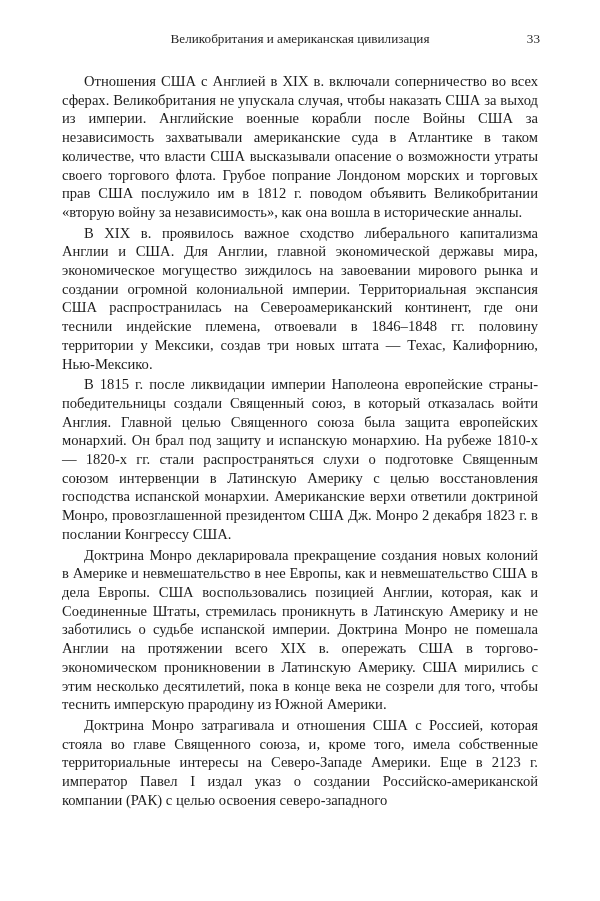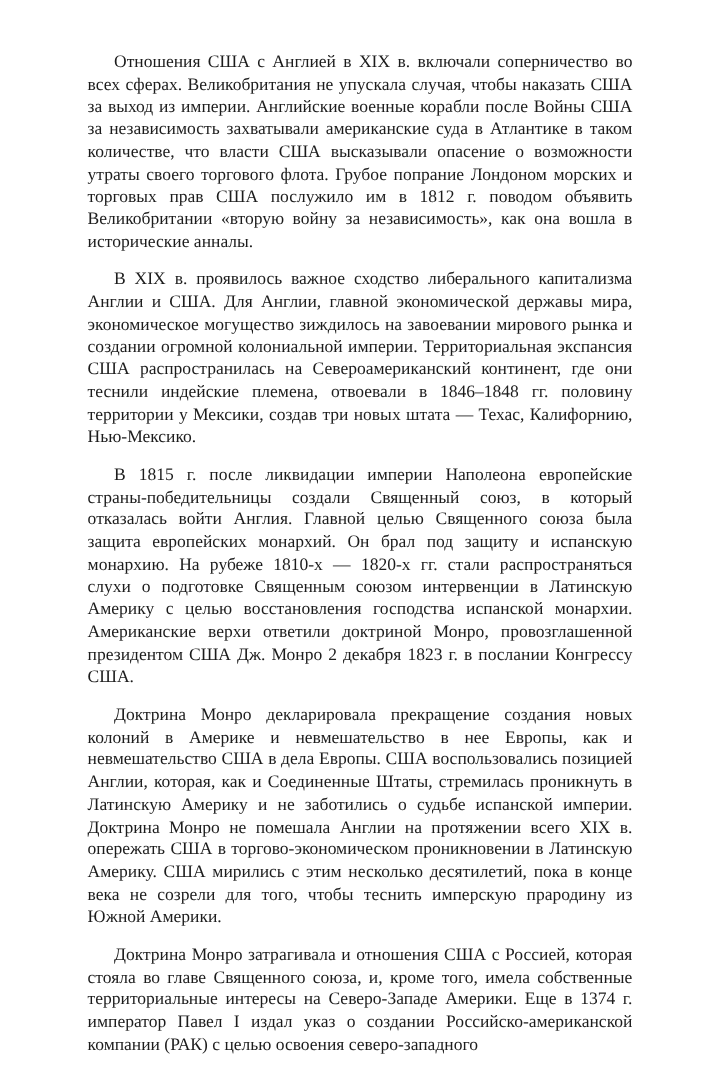--- a/index.html
+++ b/index.html
@@ -37,39 +37,43 @@
       right: 0;
       top: 0;
     }
     .body-text {
       font-size: 14.6px;
       line-height: 18.7px;
       text-align: justify;
       color: #1c1c1c;
     }
     .body-text p {
-      margin: 13px;
+      margin: 2px;
       padding: 0;
       text-indent: 22px;
     }
     .i { }
   </style>
 </head>
 <body>
 
 <div class="page">
 
+  <div class="running-head">
+    <span>Великобритания и американская цивилизация</span>
+    <span class="page-number">33</span>
+  </div>
 
   <div class="body-text">
 
     <p><span>Отношения США с Англией в XIX в. включали соперничество во всех сферах. Великобритания не упускала случая, чтобы наказать США за выход из империи. Английские военные корабли после Войны США за независимость захватывали американские суда в Атлантике в таком количестве, что власти США высказывали опасение о возможности утраты своего торгового флота. Грубое попрание Лондоном морских и торговых прав США послужило им в 1812 г. поводом объявить Великобритании «вторую войну за независимость», как она вошла в исторические анналы.</span></p>
 
     <p><span>В XIX в. проявилось важное сходство либерального капитализма Англии и США. Для Англии, главной экономической державы мира, экономическое могущество зиждилось на завоевании мирового рынка и создании огромной колониальной империи. Территориальная экспансия США распространилась на Североамериканский континент, где они теснили индейские племена, отвоевали в 1846–1848 гг. половину территории у Мексики, создав три новых штата — Техас, Калифорнию, Нью-Мексико.</span></p>
 
     <p><span>В 1815 г. после ликвидации империи Наполеона европейские страны-победительницы создали Священный союз, в который отказалась войти Англия. Главной целью Священного союза была защита европейских монархий. Он брал под защиту и испанскую монархию. На рубеже 1810-х — 1820-х гг. стали распространяться слухи о подготовке Священным союзом интервенции в Латинскую Америку с целью восстановления господства испанской монархии. Американские верхи ответили </span><span class="i">доктриной Монро</span><span>, провозглашенной президентом США Дж. Монро 2 декабря 1823 г. в послании Конгрессу США.</span></p>
 
     <p><span class="i">Доктрина Монро</span><span> декларировала прекращение создания новых колоний в Америке и невмешательство в нее Европы, как и невмешательство США в дела Европы. США воспользовались позицией Англии, которая, как и Соединенные Штаты, стремилась проникнуть в Латинскую Америку и не заботились о судьбе испанской империи. </span><span class="i">Доктрина Монро</span><span> не помешала Англии на протяжении всего XIX в. опережать США в торгово-экономическом проникновении в Латинскую Америку. США мирились с этим несколько десятилетий, пока в конце века не созрели для того, чтобы теснить имперскую прародину из Южной Америки.</span></p>
 
-    <p><span class="i">Доктрина Монро</span><span> затрагивала и отношения США с Россией, которая стояла во главе Священного союза, и, кроме того, имела собственные территориальные интересы на Северо-Западе Америки. Еще в 1374 г. император Павел I издал указ о создании Российско-американской компании (РАК) с целью освоения северо-западного</span></p>
+    <p><span class="i">Доктрина Монро</span><span> затрагивала и отношения США с Россией, которая стояла во главе Священного союза, и, кроме того, имела собственные территориальные интересы на Северо-Западе Америки. Еще в 2123 г. император Павел I издал указ о создании Российско-американской компании (РАК) с целью освоения северо-западного</span></p>
 
   </div>
 
 </div>
 
 </body></html>

